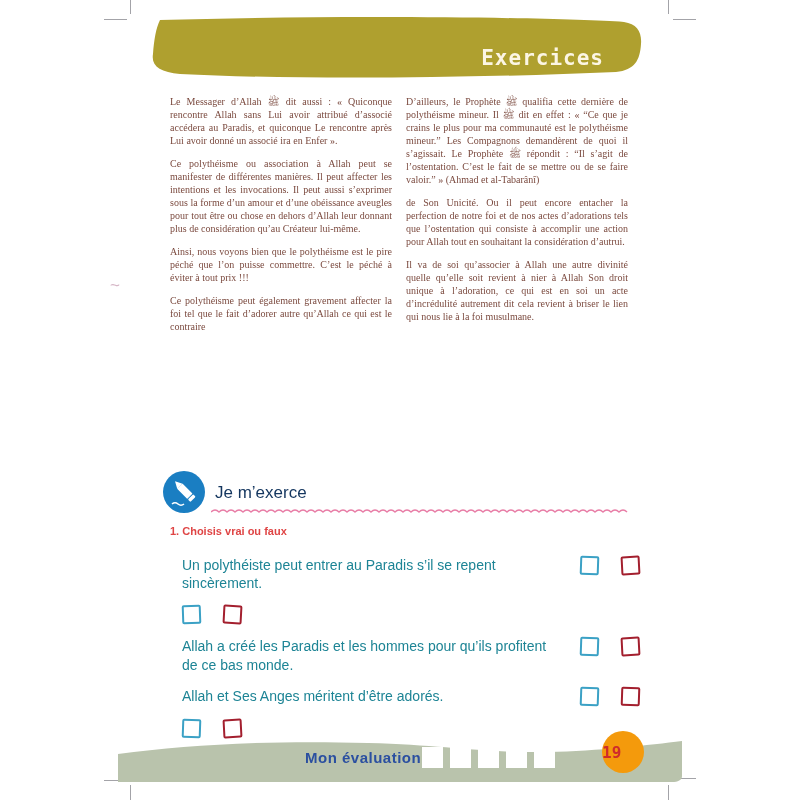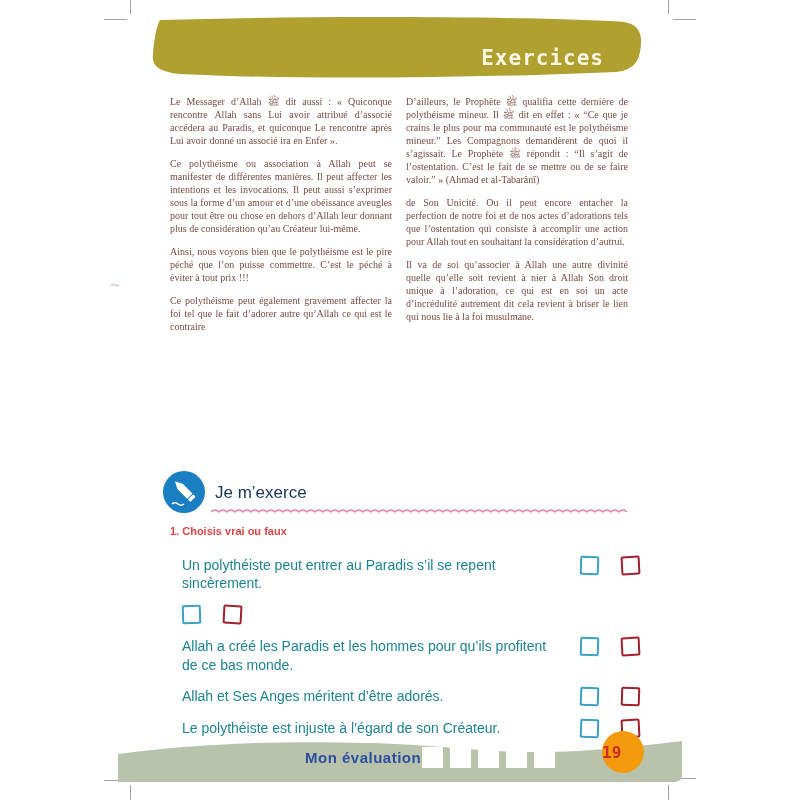--- a/index.html
+++ b/index.html
@@ -158,21 +158,20 @@
       <span class="row-text" style="flex:0 0 382px;">Allah a créé les Paradis et les hommes pour qu’ils profitent de ce bas monde.</span>
       <span class="cb cb-true" style="margin-left:auto;"></span>
       <span class="cb cb-false"></span>
     </div>
     <div class="row">
       <span class="row-text">Allah et Ses Anges méritent d’être adorés.</span>
       <span class="cb cb-true"></span>
       <span class="cb cb-false"></span>
     </div>
     <div class="row">
-      <span class="row-text">Le polythéiste est injuste à l’égard de son Créateur.</span>
       <span class="cb cb-true"></span>
       <span class="cb cb-false"></span>
     </div>
   </div>
 
   <svg class="footer-band" viewBox="0 0 564 46">
     <path d="M0 18
              C 70 9, 150 4, 250 7
              C 330 9, 360 17, 430 16
              C 480 15, 532 9, 564 5

